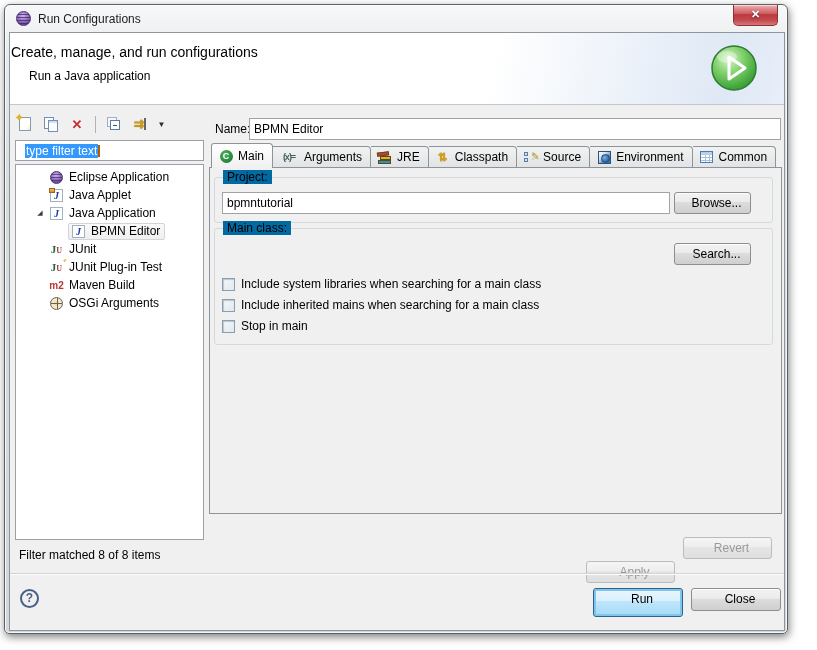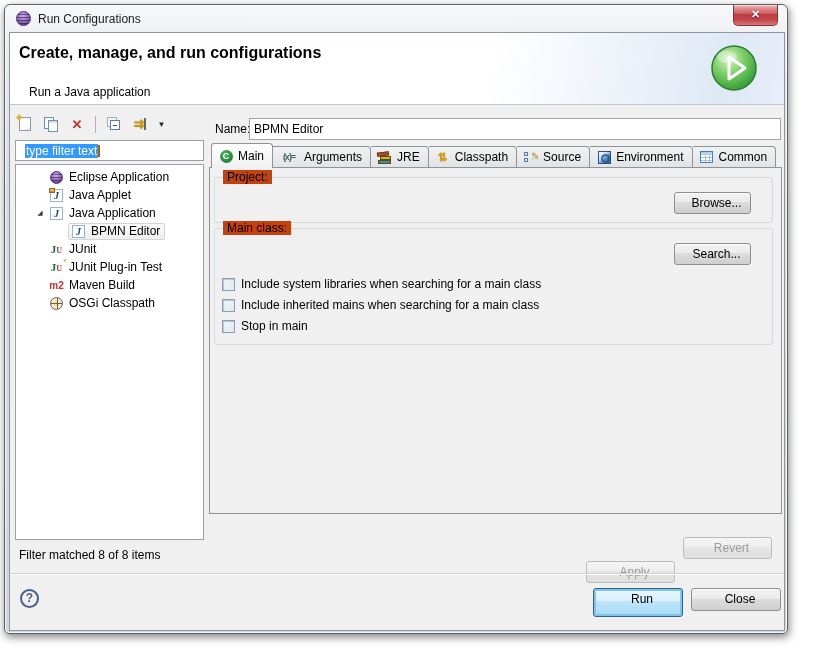--- a/index.html
+++ b/index.html
@@ -29,22 +29,22 @@
     text-shadow:0 1px 2px rgba(0,0,0,.55); box-shadow:inset 0 1px 0 rgba(255,255,255,.5); cursor:default;
   }
 
   
   .content { position:absolute; left:4px; top:27px; width:776px; height:599px;
     border:1px solid #8e959c; background:#f0f0f0; }
 
   .banner { position:absolute; left:0; top:0; width:774px; height:72px;
     background:linear-gradient(100deg,#ffffff 62%, #eef3fa 78%, #dfe8f5 92%, #e8eefa 100%);
     border-bottom:1px solid #c2c6cb; }
-  .banner-title { position:absolute; left:9px; top:11px; font-weight:bold; font-size:16px; }
-  .banner-sub { position:absolute; left:19px; top:36px;margin-top:16px; }
+  .banner-title { position:absolute; left:1px; top:11px; font-weight:normal; font-size:14px; }
+  .banner-sub { position:absolute; left:19px; top:36px; }
   .run-orb { position:absolute; right:26px; top:11px; width:48px; height:48px; }
 
   
   .toolbar { position:absolute; left:5px; top:79px; height:24px; display:flex; align-items:center; gap:6px; }
   .tbtn { width:20px; height:20px; display:flex; align-items:center; justify-content:center; position:relative; }
   .tsep { width:1px; height:17px; background:#b2b2b2; margin:0 2px; }
 
   .icon-newpage { position:relative; width:12px; height:14px; background:linear-gradient(135deg,#fff 70%,#e8e8e8); border:1px solid #8899aa; }
   .icon-newpage .star { position:absolute; left:-5px; top:-6px; color:#e8b30a; font-size:10px; text-shadow:0 0 1px #9a7400; }
   .icon-copy { position:relative; width:15px; height:15px; }
@@ -126,21 +126,21 @@
     background:radial-gradient(circle at 35% 35%, #7fb2e0, #2a5f9e 75%); border:1px solid #1d4878; }
   .ti-common { width:13px; height:12px; border:1px solid #4f7bb5; background:
       linear-gradient(to bottom,#b9d0e8 0 3px, #fff 3px),
       #fff; position:relative; }
   .ti-common::before { content:""; position:absolute; left:0; right:0; top:5px; height:1px; background:#a9c2dc; box-shadow:0 3px 0 #a9c2dc; }
   .ti-common::after { content:""; position:absolute; top:3px; bottom:0; left:4px; width:1px; background:#a9c2dc; box-shadow:4px 0 0 #a9c2dc; }
 
   .tabpane { position:absolute; left:199px; top:134px; width:573px; height:347px; border:1px solid #8e9299; background:#f0f0f0; z-index:1; }
 
   .group { position:absolute; border:1px solid #d4d9de; border-radius:3px; }
-  .group-label { position:absolute; top:-8px; left:8px; background:#c2410c; padding:0 4px; }
+  .group-label { position:absolute; top:-8px; left:8px; background:#0369a1; padding:0 4px; }
   .g-project { left:4px; top:9px; width:559px; height:46px; }
   .g-main { left:4px; top:60px; width:559px; height:117px; }
   .g-input { position:absolute; left:7px; top:14px; width:448px; height:22px; border:1px solid #a3a3a3; background:#fff; font:12px "Liberation Sans", sans-serif; padding:0 4px; }
 
   .btn { border:1px solid #8e8e8e; border-radius:3px; color:#000; text-align:center;
     background:linear-gradient(to bottom,#f2f2f2 0%,#ebebeb 45%,#dddddd 46%,#cfcfcf 100%);
     font:12px "Liberation Sans", sans-serif; line-height:20px; box-shadow:inset 0 1px 0 #fcfcfc; cursor:default;padding-left:8px; }
   .g-btn { position:absolute; right:21px; top:14px; width:77px; height:22px; }
   .btn.disabled { color:#9a9a9a; border-color:#bcbcbc; background:linear-gradient(to bottom,#f5f5f5,#eeeeee 45%,#e6e6e6 46%,#dedede 100%); box-shadow:none; }
   .btn.default { border:1px solid #2c628b; background:linear-gradient(to bottom,#eaf6fd 0%,#d9f0fc 45%,#bee6fd 46%,#a6d9f4 100%);
@@ -297,21 +297,21 @@
           <span>Maven Build</span>
         </span>
       </div>
 
       <div class="trow">
         <span class="twist"></span>
         <span class="row-inner">
           <span class="ticon">
               <span class="i-osgi"></span>
             </span>
-          <span>OSGi Classpath</span>
+          <span>OSGi Arguments</span>
         </span>
       </div>
     </div>
 
     <div class="filter-status">Filter matched 8 of 8 items</div>
 
     <div class="name-label">Name:</div>
     <input class="name-input" type="text" value="BPMN Editor" style="">
 
     <div class="tabbar">
@@ -363,20 +363,21 @@
         <span class="tabicon">
             <span class="ti-common"></span>
           </span>
         <span class="tlabel">Common</span>
       </div>
     </div>
 
     <div class="tabpane">
       <div class="group g-project">
         <span class="group-label">Project:</span>
+        <input class="g-input" type="text" value="bpmntutorial" style="">
         <div class="btn g-btn">Browse...</div>
       </div>
 
       <div class="group g-main">
         <span class="group-label">Main class:</span>
         <div class="btn g-btn">Search...</div>
 
         <div class="cbrow cb1">
           <span class="checkbox"></span>
           <span>Include system libraries when searching for a main class</span>

